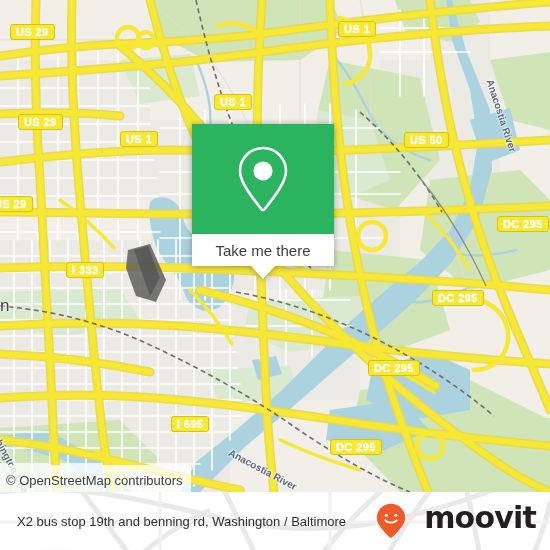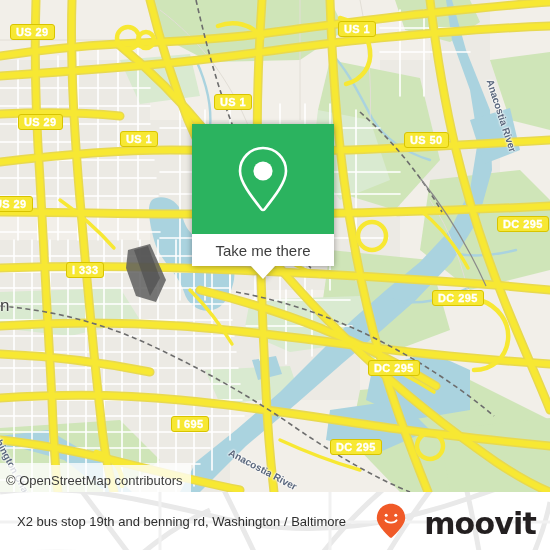--- a/index.html
+++ b/index.html
@@ -159,21 +159,21 @@
   }
   #footer-title {
     font-size: 13px;
     line-height: 21px;
     color: #2e2e2e;
     max-width: 360px;
     font-family: "Liberation Sans", sans-serif;
   }
   #brand {
     display: flex;
-    align-items: flex-end;
+    align-items: flex-start;
     gap: 18px;
     flex: 0 0 auto;
   }
   #brand-wordmark {
     font-family: "DejaVu Sans", sans-serif;
     font-size: 30px;
     font-weight: bold;
     color: #231f20;
     letter-spacing: -0.8px;
     line-height: 30px;

